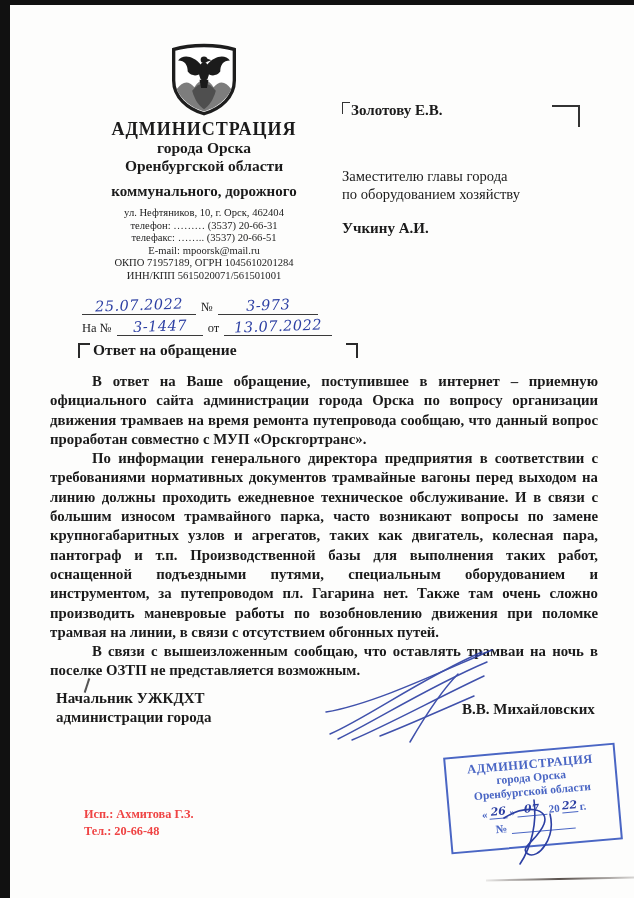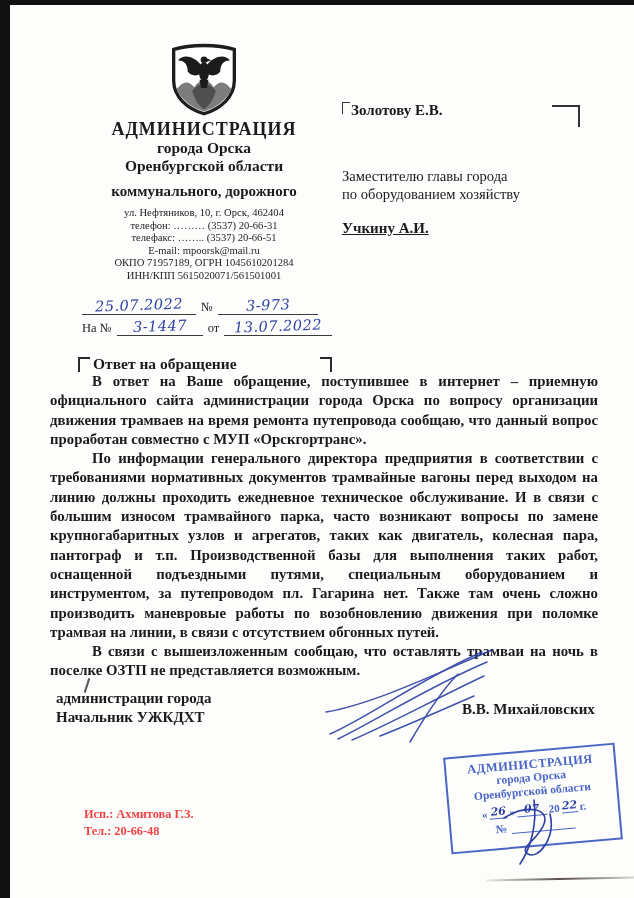--- a/index.html
+++ b/index.html
@@ -30,34 +30,34 @@
 
   
   .refblock{left:82px;top:297px;width:256px;font-size:12.5px;}
   .refrow{display:flex;align-items:flex-end;gap:5px;margin-bottom:3px;}
   .fill{border-bottom:1.4px solid #3a3a3a;text-align:center;display:inline-block;}
   .hand{font-family:"DejaVu Serif",serif;font-style:italic;color:#2c3fa3;
         display:inline-block;transform:rotate(-2deg);letter-spacing:.5px;font-size:14.5px;}
   .reflabel{font-size:12.5px;color:#222;white-space:nowrap;}
 
   
-  .subject{left:78px;top:355px;width:254px;height:22px;}
+  .subject{left:78px;top:341px;width:280px;height:22px;}
   .bracket-tl{position:absolute;left:0;top:2px;width:10px;height:13px;
     border-left:2px solid #2a2a2a;border-top:2px solid #2a2a2a;}
   .bracket-tr{position:absolute;right:0;top:2px;width:10px;height:13px;
     border-right:2px solid #2a2a2a;border-top:2px solid #2a2a2a;}
   .subject-text{margin-left:15px;font-size:15.5px;font-weight:bold;}
 
   
   .recipient{left:342px;top:102px;width:250px;}
   .rec-mark{display:inline-block;width:7px;height:11px;
     border-left:1.6px solid #333;border-top:1.6px solid #333;margin-right:1px;vertical-align:top;}
   .rec-top{font-size:15px;font-weight:bold;}
   .rec-pos{margin-top:49px;font-size:14.6px;line-height:17.5px;}
-  .rec-name{margin-top:17px;font-size:15px;font-weight:bold;text-decoration:underline;}
+  .rec-name{margin-top:17px;font-size:15px;font-weight:bold;}
   .corner-tr{left:552px;top:105px;width:26px;height:20px;
     border-top:2.5px solid #333;border-right:2.5px solid #333;}
 
   
   .bodytext{left:50px;top:372px;width:548px;}
   .bodytext p{margin:0;font-size:14.8px;line-height:19.3px;text-align:justify;text-indent:42px;font-weight:bold;}
 
   
   .sig-pos{left:56px;top:689px;font-size:15px;font-weight:bold;line-height:19px;}
   .sig-name{left:462px;top:701px;font-size:15px;font-weight:bold;}
@@ -146,22 +146,22 @@
 </div>
 <div class="abs corner-tr"></div>
 
 <div class="abs bodytext">
   <p>В ответ на Ваше обращение, поступившее в интернет – приемную официального сайта администрации города Орска по вопросу организации движения трамваев на время ремонта путепровода сообщаю, что данный вопрос проработан совместно с МУП «Орскгортранс».</p>
   <p>По информации генерального директора предприятия в соответствии с требованиями нормативных документов трамвайные вагоны перед выходом на линию должны проходить ежедневное техническое обслуживание. И в связи с большим износом трамвайного парка, часто возникают вопросы по замене крупногабаритных узлов и агрегатов, таких как двигатель, колесная пара, пантограф и т.п. Производственной базы для выполнения таких работ, оснащенной подъездными путями, специальным оборудованием и инструментом, за путепроводом пл. Гагарина нет. Также там очень сложно производить маневровые работы по возобновлению движения при поломке трамвая на линии, в связи с отсутствием обгонных путей.</p>
   <p>В связи с вышеизложенным сообщаю, что оставлять трамваи на ночь в поселке ОЗТП не представляется возможным.</p>
 </div>
 
 <div class="abs sig-pos">
+  <div>Начальник УЖКДХТ</div>
   <div>администрации города</div>
-  <div>Начальник УЖКДХТ</div>
 </div>
 <svg class="abs sig-svg" width="175" height="100" viewBox="0 0 175 100">
   <g fill="none" stroke="#2c3fa3" stroke-width="1.5" stroke-linecap="round" opacity="0.9">
     <path d="M8,88 C45,72 100,32 160,6"></path>
     <path d="M16,93 C55,74 108,40 165,16"></path>
     <path d="M30,94 C64,80 115,52 162,30"></path>
     <path d="M58,90 C84,80 124,62 152,50"></path>
     <path d="M88,96 C102,72 120,44 136,28"></path>
     <path d="M4,66 C52,58 118,26 170,4"></path>
   </g>

